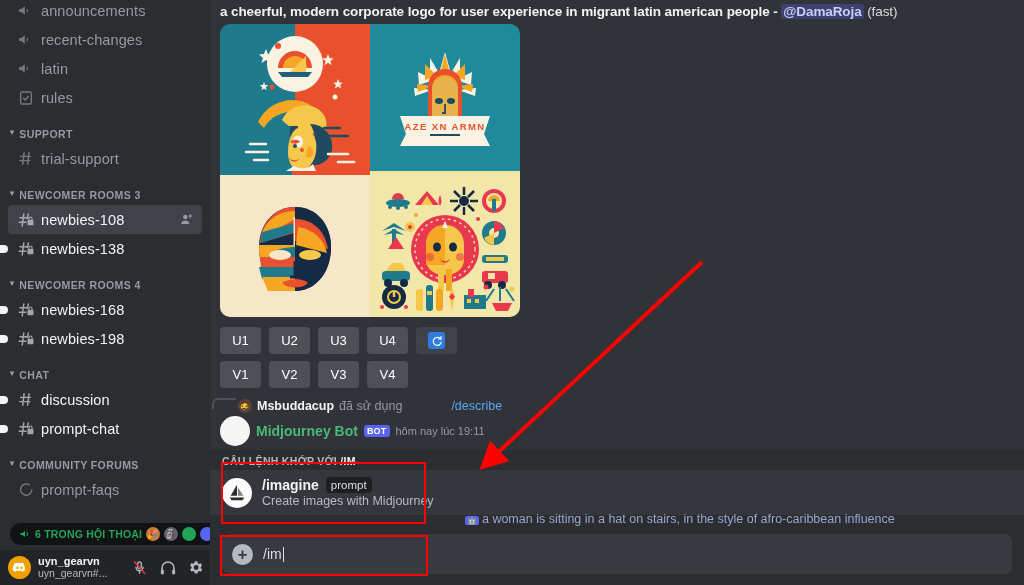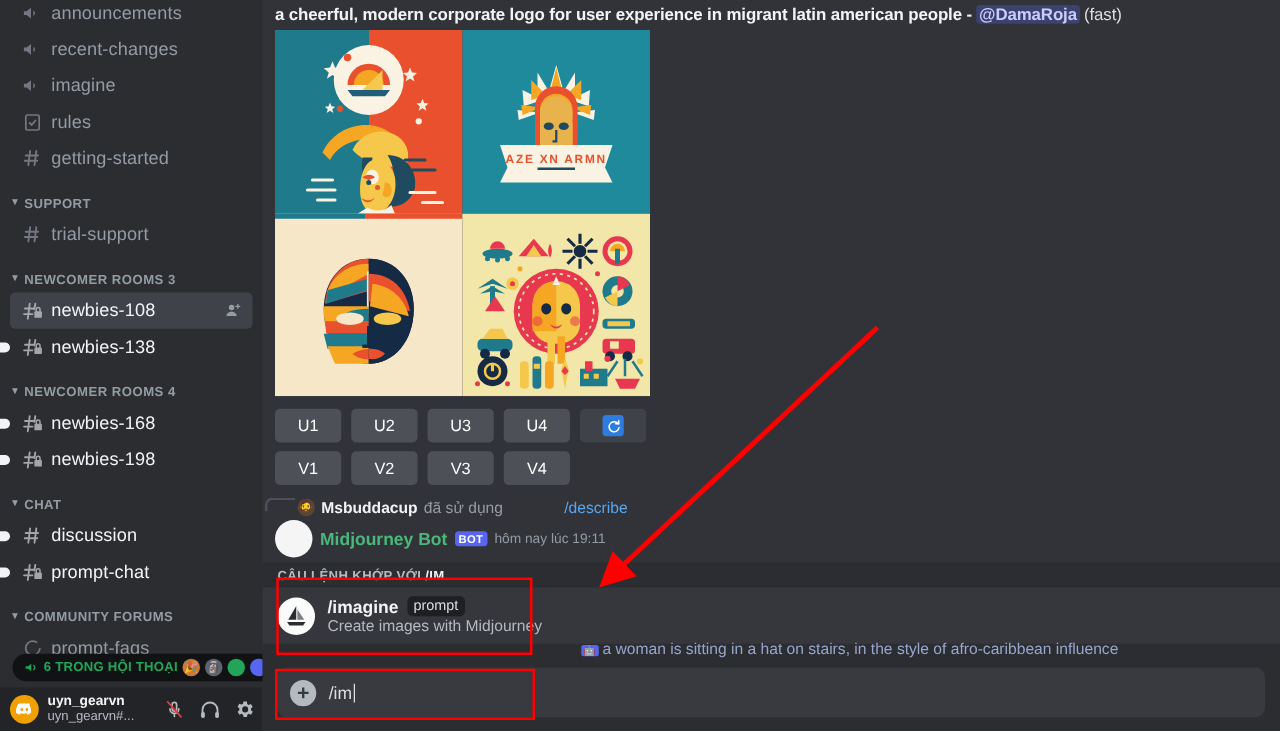--- a/index.html
+++ b/index.html
@@ -83,27 +83,27 @@
     color:#f2f3f5; white-space:nowrap; letter-spacing:-.1px;
   }
   .prompt-line .ment {
     background:#3c4270; color:#c9cdfb; border-radius:3px; padding:0 2px; font-weight:bold;
   }
   .prompt-line .tail { color:#dbdee1; font-weight:normal;text-align:right; }
 
   .grid {
     width:300px; height:293px; margin-left:10px; margin-top:2px;
     display:grid; grid-template-columns:1fr 1fr; grid-template-rows:1fr 1fr;
-    border-radius:0; overflow:hidden;
+    border-radius:10px; overflow:hidden;
   }
   .q { position:relative; overflow:hidden; }
 
   .btnrow { display:flex; gap:8px; margin-left:10px; margin-top:10px; }
   .mjbtn {
-    width:53px; height:27px; background:#4e5058; border-radius:4px;
+    width:41px; height:27px; background:#4e5058; border-radius:4px;
     display:flex; align-items:center; justify-content:center;
     color:#fff; font-size:13px; font-weight:500; cursor:pointer;
   }
   .mjbtn.blue { background:#3f4248; }
   .mjbtn.blue .sq {
     width:17px; height:17px; background:#2f7ce0; border-radius:3px;
     display:flex; align-items:center; justify-content:center;
   }
 
   .msg { margin-left:10px; margin-top:11px; }
@@ -214,41 +214,33 @@
         </span>
         <span class="nm">recent-changes</span>
       </div>
 
       <div class="chan">
         <span class="gicon">
           <svg width="17" height="17" viewBox="0 0 24 24" fill="#80848e">
               <path d="M3 10v4h3l5 4V6L6 10H3zm12.5 2c0-1.3-.7-2.4-1.8-3v6c1.1-.6 1.8-1.7 1.8-3z"></path>
             </svg>
         </span>
-        <span class="nm">imagine</span>
+        <span class="nm">latin</span>
       </div>
 
       <div class="chan">
         <span class="gicon">
           <svg width="16" height="16" viewBox="0 0 24 24" fill="none" stroke="#80848e" stroke-width="2">
             <rect x="4" y="3" width="16" height="18" rx="2"></rect>
               <path d="M8 12l3 3 5-6" stroke-width="2.2"></path>
           </svg>
         </span>
         <span class="nm">rules</span>
       </div>
 
-      <div class="chan">
-        <span class="gicon">
-          <svg width="17" height="17" viewBox="0 0 24 24" fill="none" stroke="#80848e" stroke-width="2.1" stroke-linecap="round">
-            <path d="M5 9h14M4 15h14M10 4L8 20M17 4l-2 16"></path>
-          </svg>
-        </span>
-        <span class="nm">getting-started</span>
-      </div>
 
       <div class="cat">
         <span class="arrow">▼</span>
         <span>SUPPORT</span>
       </div>
       <div class="chan">
         <span class="gicon">
           <svg width="17" height="17" viewBox="0 0 24 24" fill="none" stroke="#80848e" stroke-width="2.1" stroke-linecap="round">
             <path d="M5 9h14M4 15h14M10 4L8 20M17 4l-2 16"></path>
           </svg>

